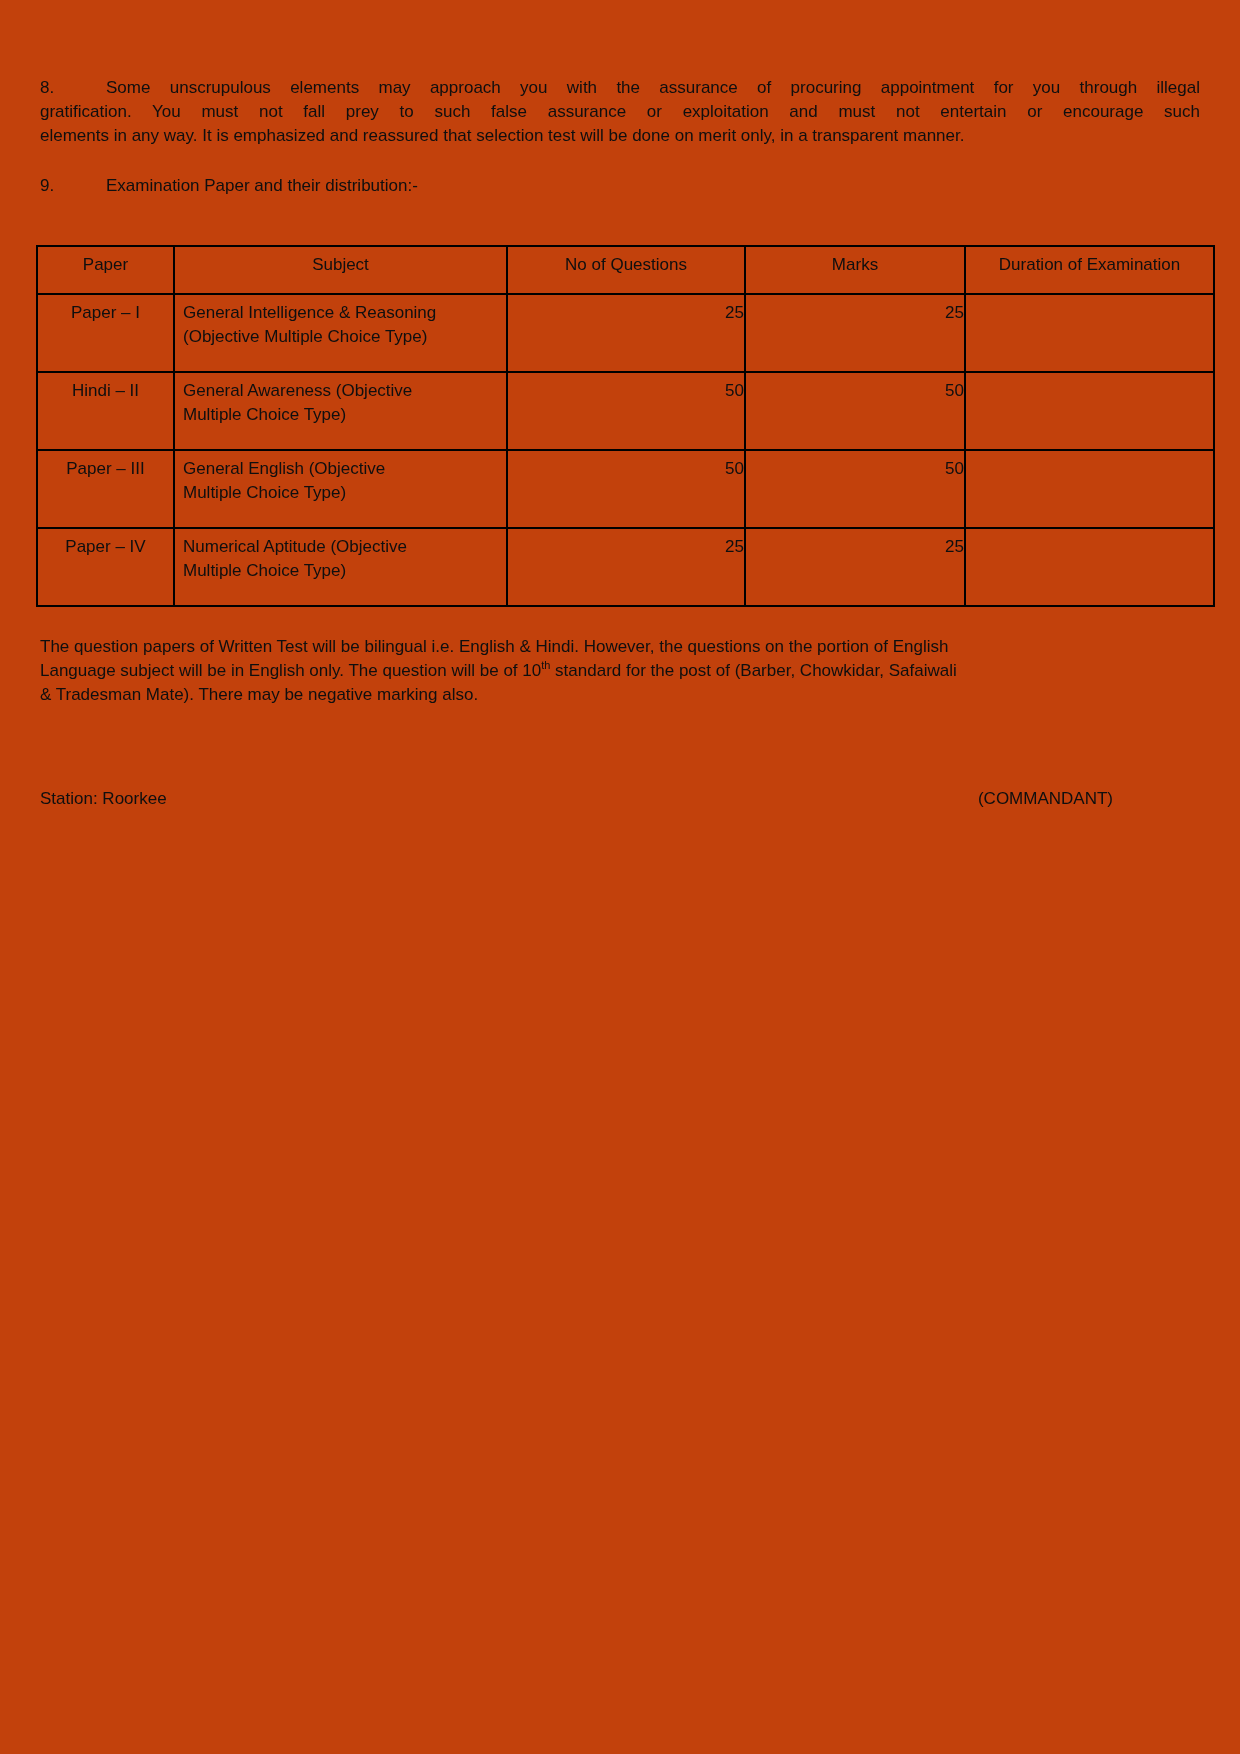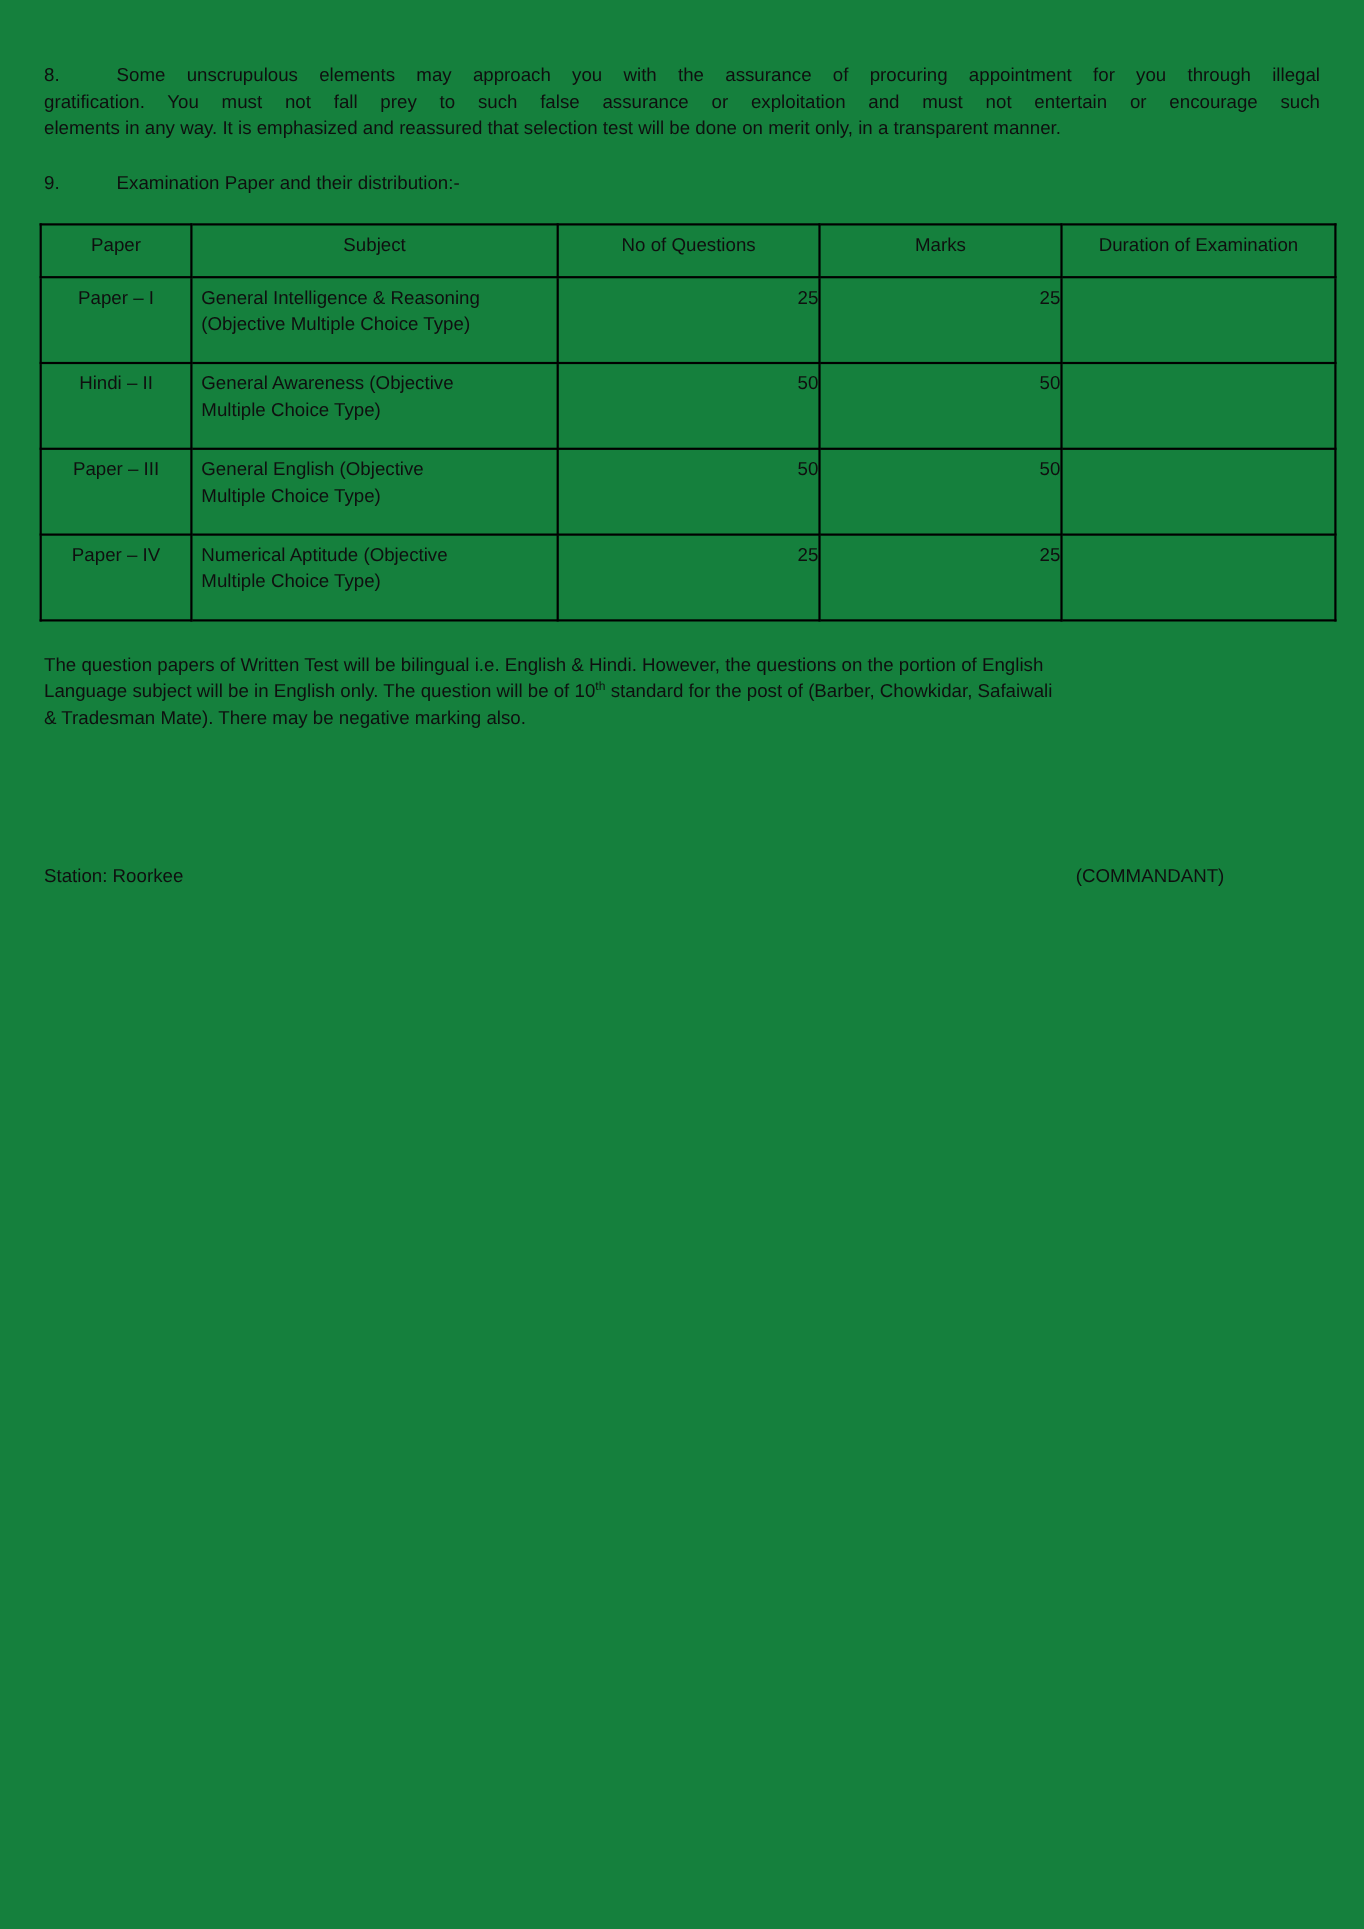--- a/index.html
+++ b/index.html
@@ -7,22 +7,22 @@
   body {
     width: 1240px;
     height: 1754px;
     font-family: "Liberation Sans", "DejaVu Sans", sans-serif;
     color: #0f0f0f;
     position: relative;
   }
   .page {
     width: 1240px;
     height: 1754px;
-    padding: 57px 40px 0 40px;
-    background: #15803d;
+    padding: 76px 40px 0 40px;
+    background: #c2410c;
   }
   .body-text {
     font-size: 17px;
     line-height: 24px;
   }
   .pline { white-space: nowrap; }
   .jline {
     text-align: justify;
     text-align-last: justify;
     white-space: normal;
@@ -31,21 +31,21 @@
     display: inline-block;
     width: 66px;
   }
   .heading-line { margin-top: 26px; }
 
   table.exam-table {
     border-collapse: collapse;
     table-layout: fixed;
     width: 1177px;
     margin-left: -4px;
-    margin-top: 24px;
+    margin-top: 47px;
     font-size: 17px;
     line-height: 24px;
   }
   table.exam-table th, table.exam-table td {
     border: 2px solid #000000;
     vertical-align: top;
     font-weight: normal;
   }
   table.exam-table th {
     height: 48px;
@@ -67,21 +67,21 @@
 
   .para-bilingual { margin-top: 28px; }
   .para-10 { margin-top: 26px; }
   sup.ord {
     font-size: 11px;
     vertical-align: super;
     line-height: 0;
     margin-top: 28px;
   }
   .footer-row {
-    margin-top: 120px;
+    margin-top: 80px;
     display: flex;
     justify-content: space-between;
     font-size: 17px;
     line-height: 24px;
   }
   .commandant { margin-right: 87px; }
 </style>
 </head>
 <body>
 

